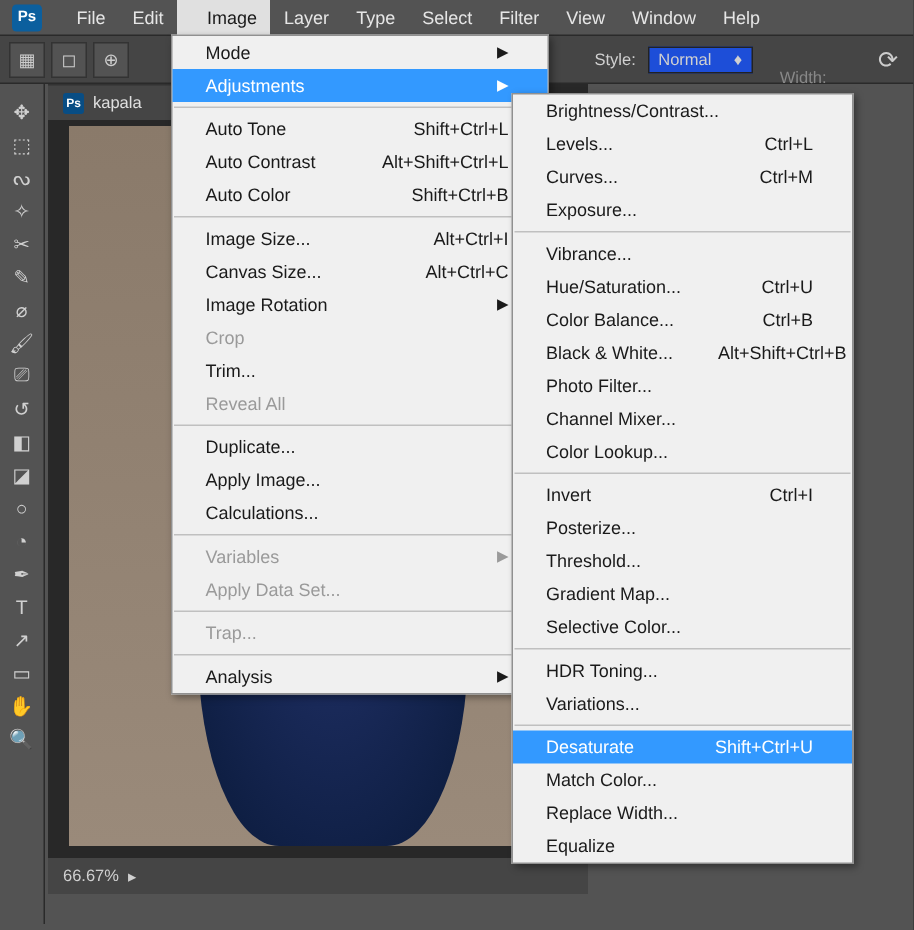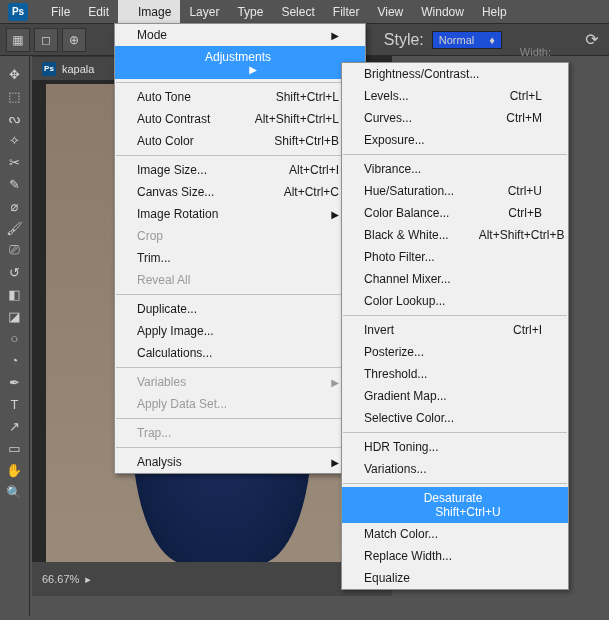--- a/index.html
+++ b/index.html
@@ -3,37 +3,37 @@
 <meta charset="utf-8">
 <style>
 * { margin: 0; padding: 0; box-sizing: border-box; font-family: "Segoe UI", Tahoma, sans-serif; }
 body { background: #535353; width: 609px; height: 620px; overflow: hidden; position: relative; }
 .menubar { background: #535353; height: 24px; display: flex; align-items: center; padding-left: 8px; border-bottom: 1px solid #2a2a2a; }
 .ps-logo { width: 20px; height: 18px; background: #0b5f9e; border-radius: 3px; color: #fff; font-size: 10px; font-weight: bold; display: flex; align-items: center; justify-content: center; margin-right: 14px; }
 .menu-item { color: #e6e6e6; font-size: 12px; padding: 0 9px; height: 24px; display: flex; align-items: center; cursor: default; }
 .menu-item.open { background: #e0e0e0; color: #1a1a1a; padding-left: 20px; }
 .toolbar { background: #454545; height: 32px; border-bottom: 1px solid #2a2a2a; display: flex; align-items: center; padding: 0 6px; gap: 4px; }
 .tool-icon { width: 24px; height: 24px; border: 1px solid #333; background: #535353; display: flex; align-items: center; justify-content: center; color: #ccc; font-size: 12px; }
-.style-label { color: #d0d0d0; font-size: 16px; margin-left: auto; margin-right: 4px; }
+.style-label { color: #d0d0d0; font-size: 11px; margin-left: auto; margin-right: 4px; }
 .style-select { background: #1d4ed8; color: #d0d0d0; font-size: 11px; border: 1px solid #222; padding: 1px 6px; width: 70px; height: 18px; display: flex; align-items: center; justify-content: space-between; }
 .width-label { color: #888; font-size: 11px; margin-left: 14px; margin-right: 20px; margin-top: 24px; }
 .left-tools { position: absolute; left: 0; top: 56px; width: 30px; background: #535353; border-right: 1px solid #2a2a2a; display: flex; flex-direction: column; align-items: center; padding-top: 8px; gap: 2px; height: 560px; }
 .lt { width: 22px; height: 20px; display: flex; align-items: center; justify-content: center; color: #d0d0d0; font-size: 13px; }
 .canvas-area { position: absolute; left: 32px; top: 56px; width: 360px; height: 540px; background: #282828; }
 .tab { background: #454545; height: 24px; display: flex; align-items: center; padding: 0 10px; width: 140px; border-top: 1px solid #333; }
 .tab-ps { width: 14px; height: 14px; background: #084d84; border-radius: 2px; color: #fff; font-size: 8px; font-weight: bold; display: flex; align-items: center; justify-content: center; margin-right: 6px; }
 .tab-name { color: #e0e0e0; font-size: 11px; }
 .photo { position: absolute; left: 14px; top: 28px; width: 340px; height: 480px; background: linear-gradient(180deg, #8a7a6a 0%, #9a8a7a 100%); overflow: hidden; }
 .dress { position: absolute; left: 86px; top: 260px; width: 180px; height: 220px; background: radial-gradient(ellipse at 50% 20%, #1a2a5a 30%, #0a1a3a 100%); border-radius: 50% 50% 30% 30% / 20% 20% 60% 60%; }
 .bodice { position: absolute; left: 110px; top: 180px; width: 130px; height: 110px; background: #f5f0e8; border-radius: 30% 30% 10% 10%; }
 .pattern { position: absolute; left: 96px; top: 260px; width: 160px; height: 50px; background: repeating-linear-gradient(45deg, #8a1a1a 0 8px, #0a1a3a 8px 16px); border-radius: 10px; }
-.statusbar { position: absolute; left: 0; bottom: 0; width: 100%; height: 34px; background: #454545; display: flex; align-items: center; padding: 0 10px; color: #d0d0d0; font-size: 11px; gap: 6px; }
+.statusbar { position: absolute; left: 0; bottom: 0; width: 100%; height: 24px; background: #454545; display: flex; align-items: center; padding: 0 10px; color: #d0d0d0; font-size: 11px; gap: 6px; }
 .dropdown { position: absolute; background: #f0f0f0; border: 1px solid #909090; box-shadow: 2px 2px 5px rgba(0,0,0,0.4); font-size: 12px; color: #1a1a1a; }
 .dd-item { padding: 4px 26px 4px 22px; display: flex; align-items: center; justify-content: space-between; white-space: nowrap; }
-.dd-item.hl { background: #3399ff; color: #fff; flex-direction: column; }
+.dd-item.hl { background: #3399ff; color: #fff; }
 .dd-item.dis { color: #9a9a9a; }
 .dd-sep { border-top: 1px solid #c0c0c0; margin: 3px 1px; }
 .dd-short { color: #1a1a1a; font-size: 12px; margin-left: 30px; }
 .dd-item.hl .dd-short { color: #fff; }
 .arrow { font-size: 10px; margin-left: 30px; }
 .dd1 { left: 114px; top: 23px; width: 252px; }
 .dd2 { left: 341px; top: 62px; width: 228px; }
 .refresh-icon { width: 22px; height: 22px; display:flex; align-items:center; justify-content:center; color:#ccc; margin-left: 6px; }
 </style>
 </head>

